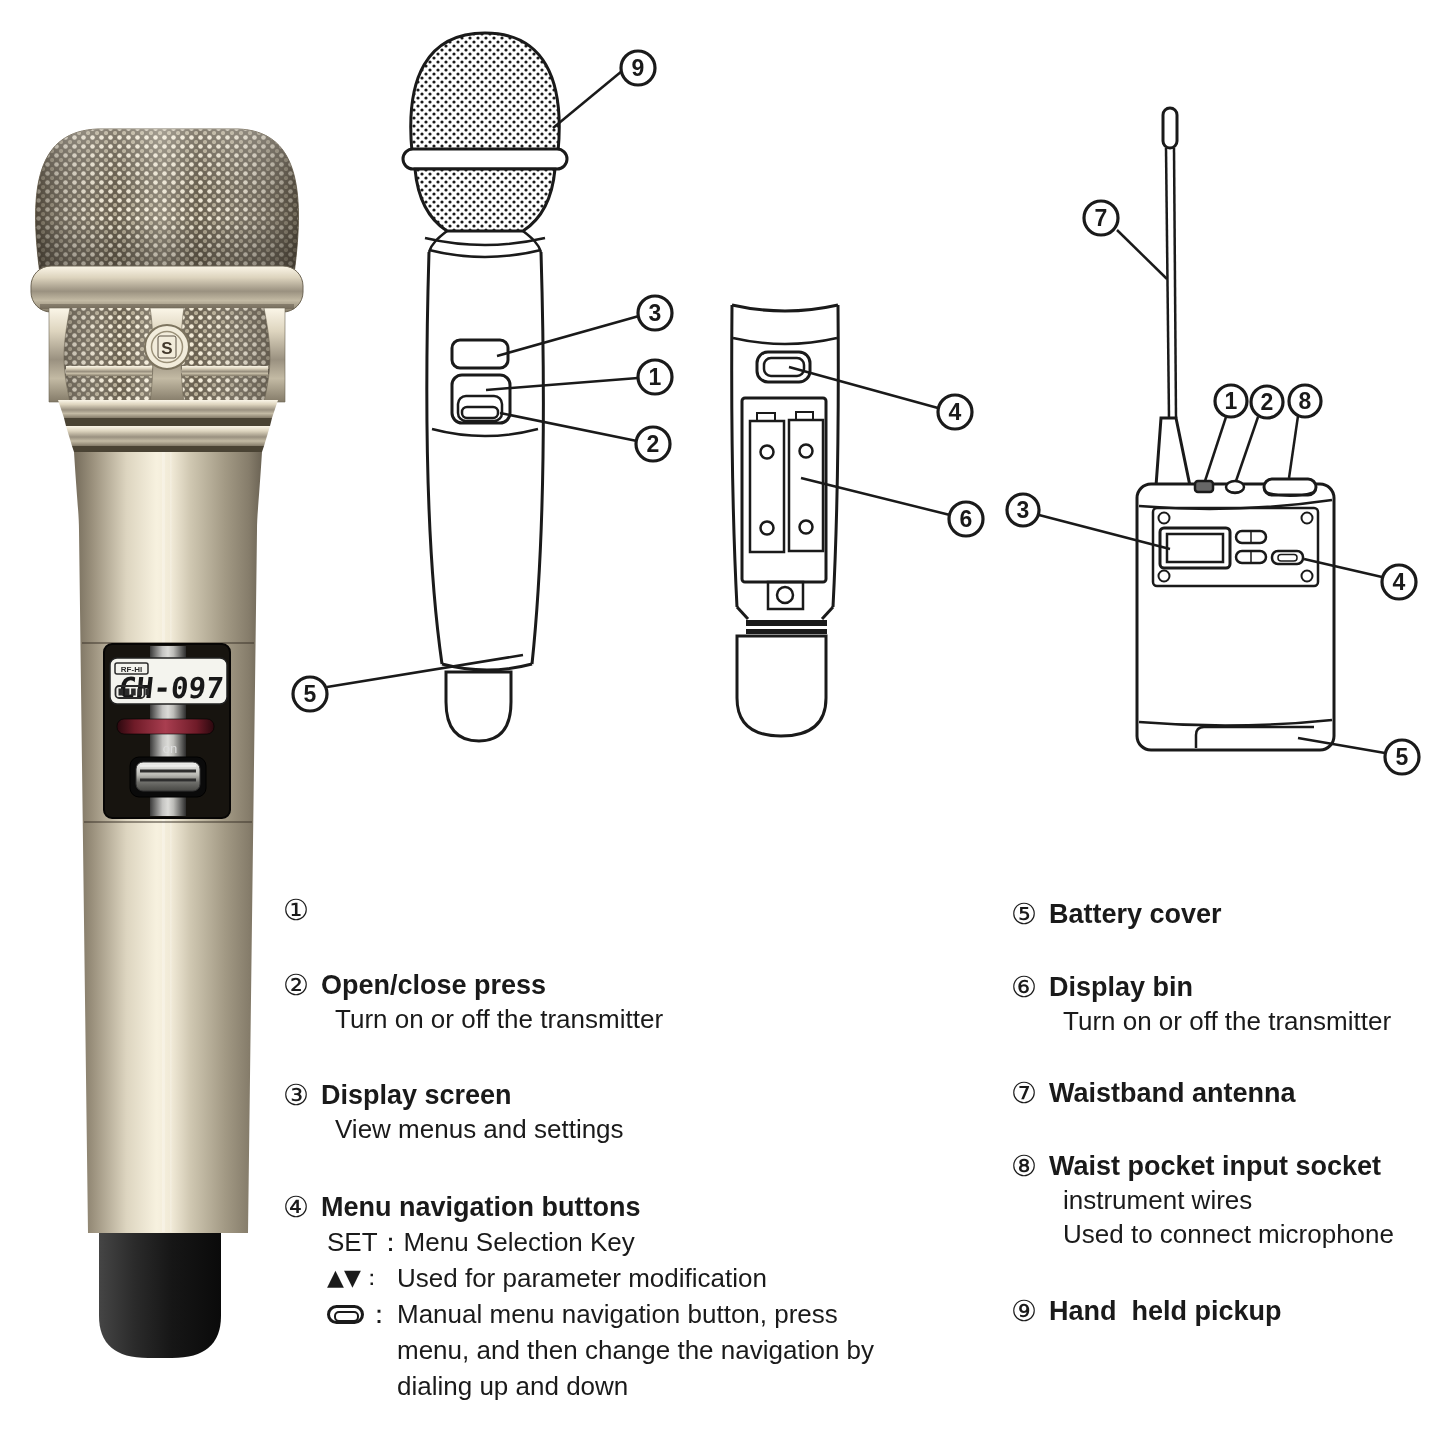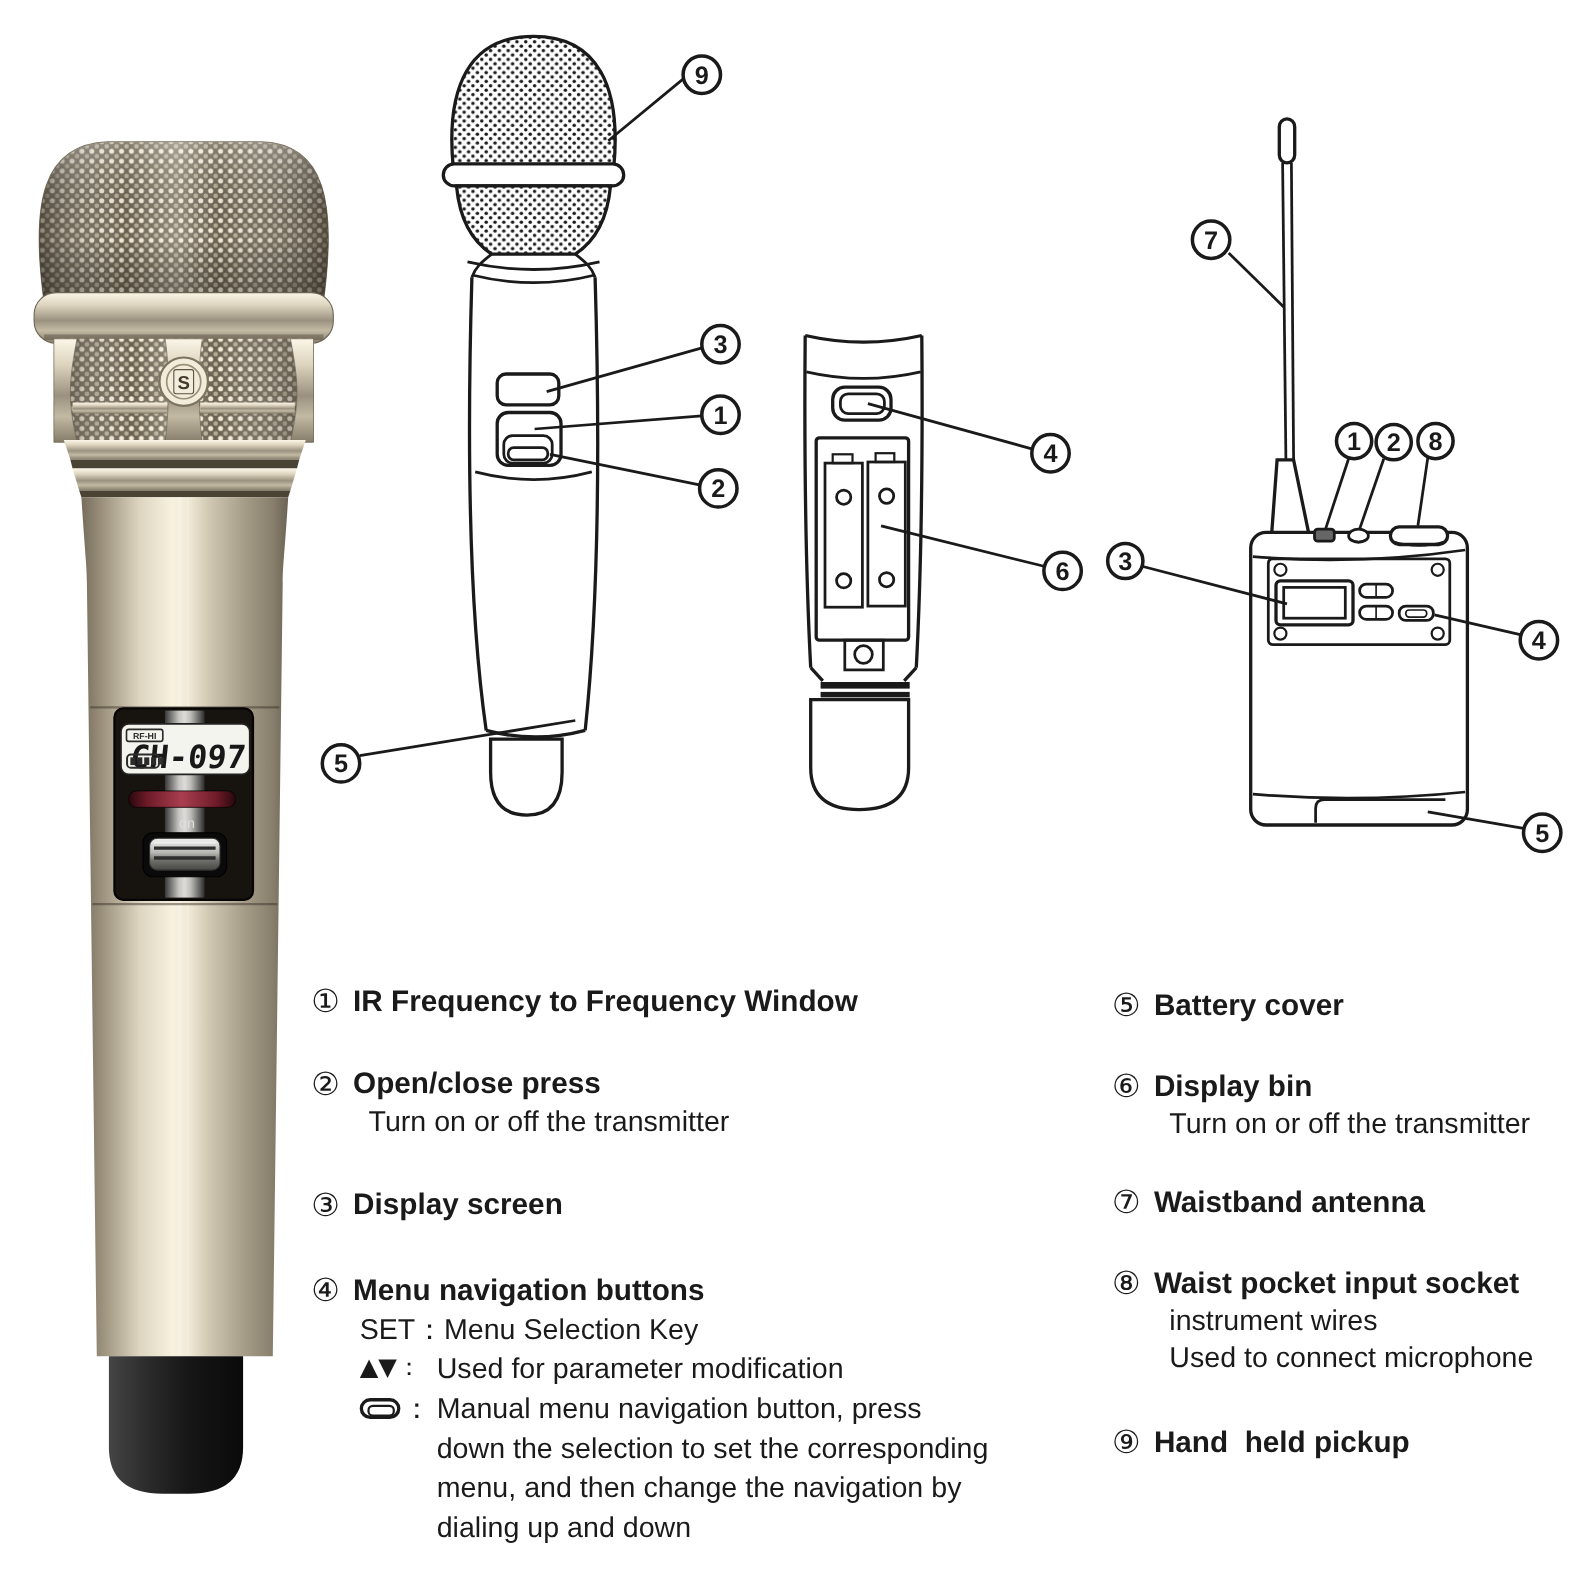--- a/index.html
+++ b/index.html
@@ -322,34 +322,34 @@
     <g>
       <circle cx="1402" cy="757" r="17" fill="#ffffff" stroke-width="3.2"></circle>
       <text class="callout-num" x="1402" y="765" text-anchor="middle" stroke="none">5</text>
     </g>
   </g>
 </svg>
 
 <div class="legend" id="legend-left" style="left:283px;top:880px;width:680px;">
   <div class="entry" style="margin-top:13px">
     <span class="cnum">①</span>
-    <span class="ttl">IR Frequency to Frequency Window</span>
   </div>
   <div style="margin-top:41px">
     <div class="entry">
       <span class="cnum">②</span>
       <span class="ttl">Open/close press</span>
     </div>
     <div class="desc">Turn on or off the transmitter</div>
   </div>
   <div style="margin-top:42px">
     <div class="entry">
       <span class="cnum">③</span>
       <span class="ttl">Display screen</span>
     </div>
+    <div class="desc">View menus and settings</div>
   </div>
   <div style="margin-top:44px">
     <div class="entry">
       <span class="cnum">④</span>
       <span class="ttl">Menu navigation buttons</span>
     </div>
     <div class="sub">
       <span class="pfx">SET：</span>
       <span>Menu Selection Key</span>
     </div>
@@ -359,21 +359,20 @@
     </div>
     <div class="sub">
       <span class="pfx">
             <span class="keyicon">
               <span class="keyinner"></span>
             </span>
             <span>：</span>
           </span>
       <span>Manual menu navigation button, press</span>
     </div>
-    <div class="sub" style="padding-left:114px">down the selection to set the corresponding</div>
     <div class="sub" style="padding-left:114px">menu, and then change the navigation by</div>
     <div class="sub" style="padding-left:114px">dialing up and down</div>
   </div>
 </div>
 
 <div class="legend" id="legend-right" style="left:1011px;top:880px;width:430px;">
   <div class="entry" style="margin-top:17px">
     <span class="cnum">⑤</span>
     <span class="ttl">Battery cover</span>
   </div>

